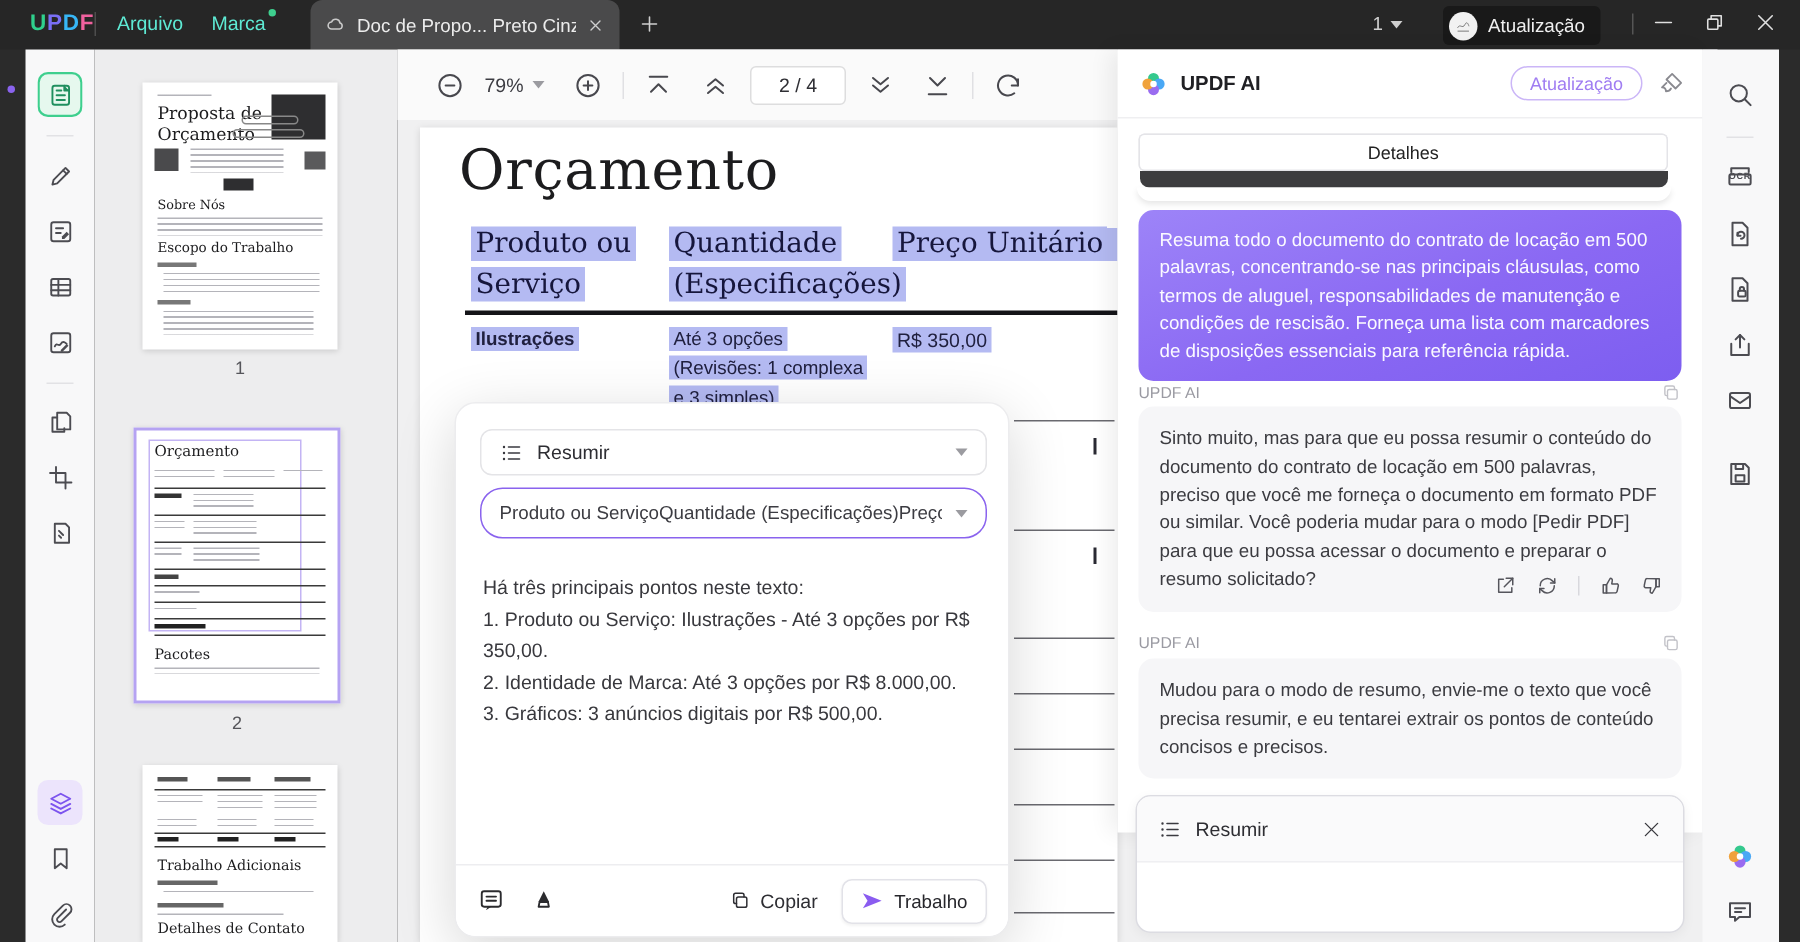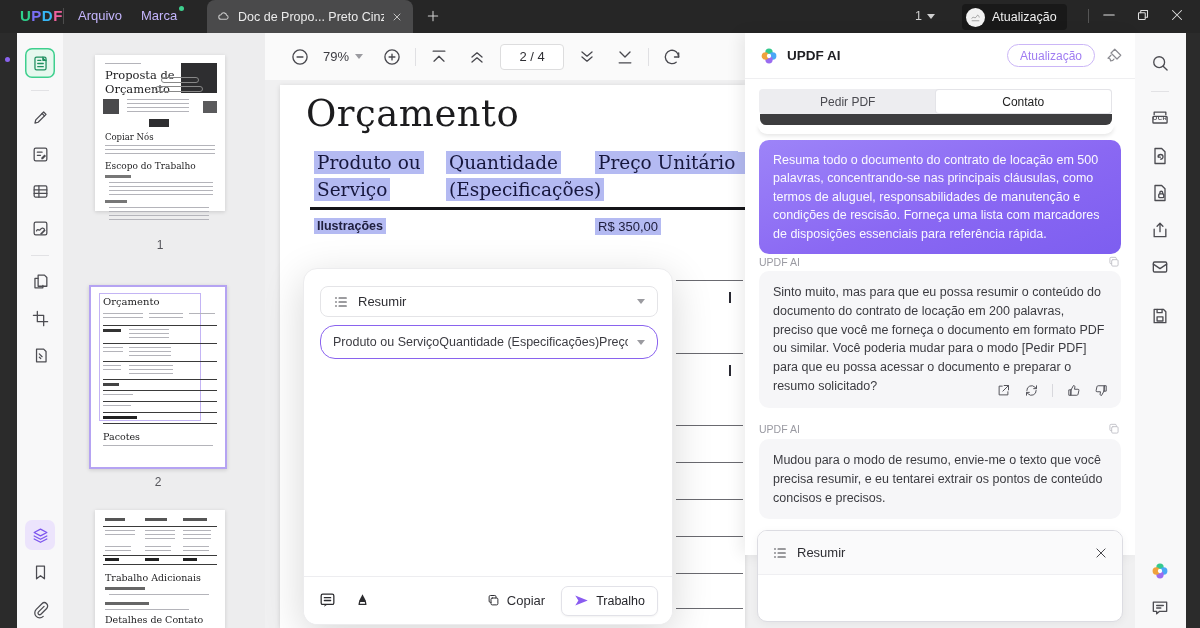--- a/index.html
+++ b/index.html
@@ -7,21 +7,21 @@
   .app { position:relative; width:1200px; height:628px; }
   svg { display:block; }
   .ic { width:20px; height:20px; stroke:currentColor; fill:none; stroke-width:1.6; stroke-linecap:round; stroke-linejoin:round; }
 
   
   .titlebar { position:absolute; left:0; top:0; width:1200px; height:33px; background:#262626; color:#ddd; }
   .logo { position:absolute; left:20px; top:7px; font-size:15px; font-weight:bold; letter-spacing:.5px; }
   .logo span { display:inline-block; }
   .lg-u{color:#2fd08c}.lg-p{color:#7a6ff6}.lg-d{color:#37b6f6}.lg-f{color:#f0619e}
   .tb-div { position:absolute; left:63px; top:8px; width:1px; height:16px; background:#4d4d4d; }
-  .menu { position:absolute; top:8px; font-size:13px; color:#c4b5fd; cursor:default; }
+  .menu { position:absolute; top:8px; font-size:13px; color:#5eead4; cursor:default; }
   .menu-arquivo { left:78px; }
   .menu-ajuda { left:141px; }
   .green-dot { position:absolute; right:-7px; top:-2px; width:5px; height:5px; border-radius:50%; background:#3ecf8e; }
   .tab { position:absolute; left:207px; top:0; width:206px; height:33px; background:#4a4a4b; border-radius:8px 8px 0 0; display:flex; align-items:center; padding:0 10px; gap:7px; color:#ececec; }
   .tab .ic { width:14px; height:14px; stroke-width:1.8; color:#c9c9c9; flex:0 0 auto; }
   .tab-title { font-size:12.5px; white-space:nowrap; overflow:hidden; flex:1; }
   .tab-close .ic { width:12px; height:12px; color:#cfcfcf; }
   .newtab { position:absolute; left:425px; top:8px; color:#cfcfcf; }
   .newtab .ic { width:16px; height:16px; }
   .tab-count { position:absolute; left:915px; top:9px; font-size:12.5px; color:#cfcfcf; display:flex; align-items:center; gap:5px; }
@@ -47,21 +47,21 @@
   .sb-div { position:absolute; left:14px; width:18px; height:1px; background:#e2e2e5; }
   .rs-item { position:absolute; left:10px; width:30px; height:30px; border-radius:7px; display:flex; align-items:center; justify-content:center; color:#4c4c52; }
   .right-sidebar { position:absolute; left:1135px; top:33px; width:51px; height:595px; background:#f8f8f9; }
   .right-strip { position:absolute; left:1186px; top:33px; width:14px; height:595px; background:#2b2b2b; }
   .ocr-wrap { position:relative; }
   .ocr-label { position:absolute; left:50%; top:12px; transform:translateX(-50%); font-size:6px; font-weight:bold; letter-spacing:.5px; color:#4c4c52; }
 
   
   .thumb-panel { position:absolute; left:63px; top:33px; width:202px; height:595px; background:#ededee; }
   .thumb { position:absolute; background:#fff; box-shadow:0 1px 4px rgba(0,0,0,.15); }
-  .thumb1 { left:32px; top:22px; width:130px; height:156px; }
+  .thumb1 { left:32px; top:22px; width:130px; height:178px; }
   .thumb2 { left:26px; top:252px; width:138px; height:184px; border:2px solid #b5a3f2; background:#fff; }
   .thumb3 { left:32px; top:477px; width:130px; height:118px; }
   .page-label { position:absolute; width:130px; text-align:center; font-size:12px; color:#55555a; }
   .ml { background:repeating-linear-gradient(to bottom,#b4b4ba 0 1px,transparent 1px 4px); }
   .mlh { background:#3a3a3a; height:1px; }
   .serif { font-family:"DejaVu Serif", serif; color:#1c1c1e; }
 
   
   .doc-area { position:absolute; left:265px; top:33px; width:880px; height:595px; background:#f0f0f1; }
   .doc-toolbar { position:absolute; left:265px; top:33px; width:480px; height:47px; background:#fafafa; display:flex; align-items:center; color:#48484e; }
@@ -274,21 +274,21 @@
     <div class="thumb thumb1">
       <div style="position:absolute;left:10px;top:8px;width:36px;height:3px" class="ml"></div>
       <div class="serif" style="position:absolute;left:10px;top:14px;width:70px;font-size:11.5px;line-height:1.2">Proposta de Orçamento</div>
       <div style="position:absolute;right:8px;top:8px;width:36px;height:30px;background:#2e2e30"></div>
       <div style="position:absolute;left:66px;top:22px;width:38px;height:6px;border:1px solid #888;border-radius:4px"></div>
       <div style="position:absolute;left:60px;top:31px;width:48px;height:6px;border:1px solid #888;border-radius:4px"></div>
       <div style="position:absolute;left:8px;top:44px;width:16px;height:15px;background:#4a4a4c"></div>
       <div style="position:absolute;left:32px;top:44px;width:62px;height:16px" class="ml"></div>
       <div style="position:absolute;right:8px;top:46px;width:14px;height:12px;background:#5a5a5c"></div>
       <div style="position:absolute;left:54px;top:64px;width:20px;height:8px;background:#2e2e30"></div>
-      <div class="serif" style="position:absolute;left:10px;top:77px;font-size:8.5px">Copiar Nós</div>
+      <div class="serif" style="position:absolute;left:10px;top:77px;font-size:8.5px">Sobre Nós</div>
       <div style="position:absolute;left:10px;top:90px;width:110px;height:12px" class="ml"></div>
       <div class="serif" style="position:absolute;left:10px;top:106px;font-size:9px">Escopo do Trabalho</div>
       <div style="position:absolute;left:10px;top:120px;width:26px;height:3px;background:#777"></div>
       <div style="position:absolute;left:14px;top:127px;width:104px;height:14px" class="ml"></div>
       <div style="position:absolute;left:10px;top:145px;width:22px;height:3px;background:#777"></div>
       <div style="position:absolute;left:14px;top:152px;width:100px;height:16px" class="ml"></div>
     </div>
     <div class="page-label" style="left:32px;top:205px">1</div>
 
     <div class="thumb thumb2">
@@ -360,20 +360,23 @@
   <div class="rowmark" style="left:729px;top:292px"></div>
   <div class="rowmark" style="left:729px;top:365px"></div>
 
   <div class="doc-title serif">Orçamento</div>
   <div class="th th1"><span class="hl">Produto ou Serviço</span></div>
   <div class="th th3"><span class="hl">Preço Unitário</span></div>
   <div class="th th2"><span class="hl">Quantidade (Especificações)</span></div>
   <div class="th-sliver"></div>
   <div class="thick-rule"></div>
   <div class="td td1"><span class="hl">Ilustrações</span></div>
+  <div class="td td2 pre"><span class="hl pre">Até 3 opções
+(Revisões: 1 complexa
+e 3 simples)</span></div>
   <div class="td td3"><span class="hl">R$ 350,00</span></div>
 
   <div class="doc-toolbar">
     <div style="width:20px"></div>
     <div class="tbtn">
         <svg class="ic" viewBox="0 0 24 24">
           <circle cx="12" cy="12" r="8.5"></circle>
           <path d="M8.5 12h7"></path>
         </svg>
       </div>
@@ -431,20 +434,24 @@
           <path d="M9 6h11M9 12h11M9 18h11"></path>
           <path d="M4.5 6h.01M4.5 12h.01M4.5 18h.01" stroke-width="2.4"></path>
         </svg>
       <span class="sel-label">Resumir</span>
       <span class="caret"></span>
     </div>
     <div class="sel sel2">
       <span class="sel-label">Produto ou ServiçoQuantidade (Especificações)Preço ...</span>
       <span class="caret"></span>
     </div>
+    <div class="popup-summary pre">Há três principais pontos neste texto:
+1. Produto ou Serviço: Ilustrações - Até 3 opções por R$ 350,00.
+2. Identidade de Marca: Até 3 opções por R$ 8.000,00.
+3. Gráficos: 3 anúncios digitais por R$ 500,00.</div>
     <div class="popup-footer">
       <span class="pf-icon">
           <svg class="ic" viewBox="0 0 24 24">
             <rect x="4" y="4" width="16" height="13" rx="2"></rect>
             <path d="M8 8.5h8M8 12h8"></path>
             <path d="M9 17l-1.5 3L12 17z" fill="currentColor" stroke="none"></path>
           </svg>
         </span>
       <span class="pf-icon">
           <svg class="ic" viewBox="0 0 24 24">
@@ -481,39 +488,38 @@
       <span class="ai-title">UPDF AI</span>
       <button class="upgrade-btn">Atualização</button>
       <span class="brush-btn">
           <svg class="ic" viewBox="0 0 24 24">
             <path d="M13 3l8 8-5 5-8-8z"></path>
             <path d="M8 11l-4 4c2.2 0 3.5 1.3 3.5 3.5 2.2 0 3.7-.8 4.5-2.5"></path>
           </svg>
         </span>
     </div>
     <div class="ai-tabs">
-      <div class="ai-tab">Pedir PDF</div>
-      <div class="ai-tab active">Contato</div>
+      <div class="ai-tab active">Detalhes</div>
     </div>
     <div class="scroll-sliver-dark"></div>
     <div class="scroll-sliver-light"></div>
 
     <div class="user-bubble">Resuma todo o documento do contrato de locação em 500 palavras, concentrando-se nas principais cláusulas, como termos de aluguel, responsabilidades de manutenção e condições de rescisão. Forneça uma lista com marcadores de disposições essenciais para referência rápida.</div>
 
     <div class="sender-row sender1">
       <span class="sender-label">UPDF AI</span>
       <span class="msg-copy">
           <svg class="ic" viewBox="0 0 24 24">
             <rect x="8" y="8" width="11" height="11" rx="2"></rect>
             <path d="M16 8V6a2 2 0 00-2-2H7a2 2 0 00-2 2v7a2 2 0 002 2h1"></path>
           </svg>
         </span>
     </div>
     <div class="ai-bubble bubble1">
-      <span>Sinto muito, mas para que eu possa resumir o conteúdo do documento do contrato de locação em 200 palavras, preciso que você me forneça o documento em formato PDF ou similar. Você poderia mudar para o modo [Pedir PDF] para que eu possa acessar o documento e preparar o resumo solicitado?</span>
+      <span>Sinto muito, mas para que eu possa resumir o conteúdo do documento do contrato de locação em 500 palavras, preciso que você me forneça o documento em formato PDF ou similar. Você poderia mudar para o modo [Pedir PDF] para que eu possa acessar o documento e preparar o resumo solicitado?</span>
       <div class="bubble-actions">
         <span>
             <svg class="ic" viewBox="0 0 24 24">
               <path d="M10 5H5v14h14v-5"></path>
               <path d="M13 4h7v7"></path>
               <path d="M20 4l-9 9"></path>
             </svg>
           </span>
         <span>
             <svg class="ic" viewBox="0 0 24 24">

